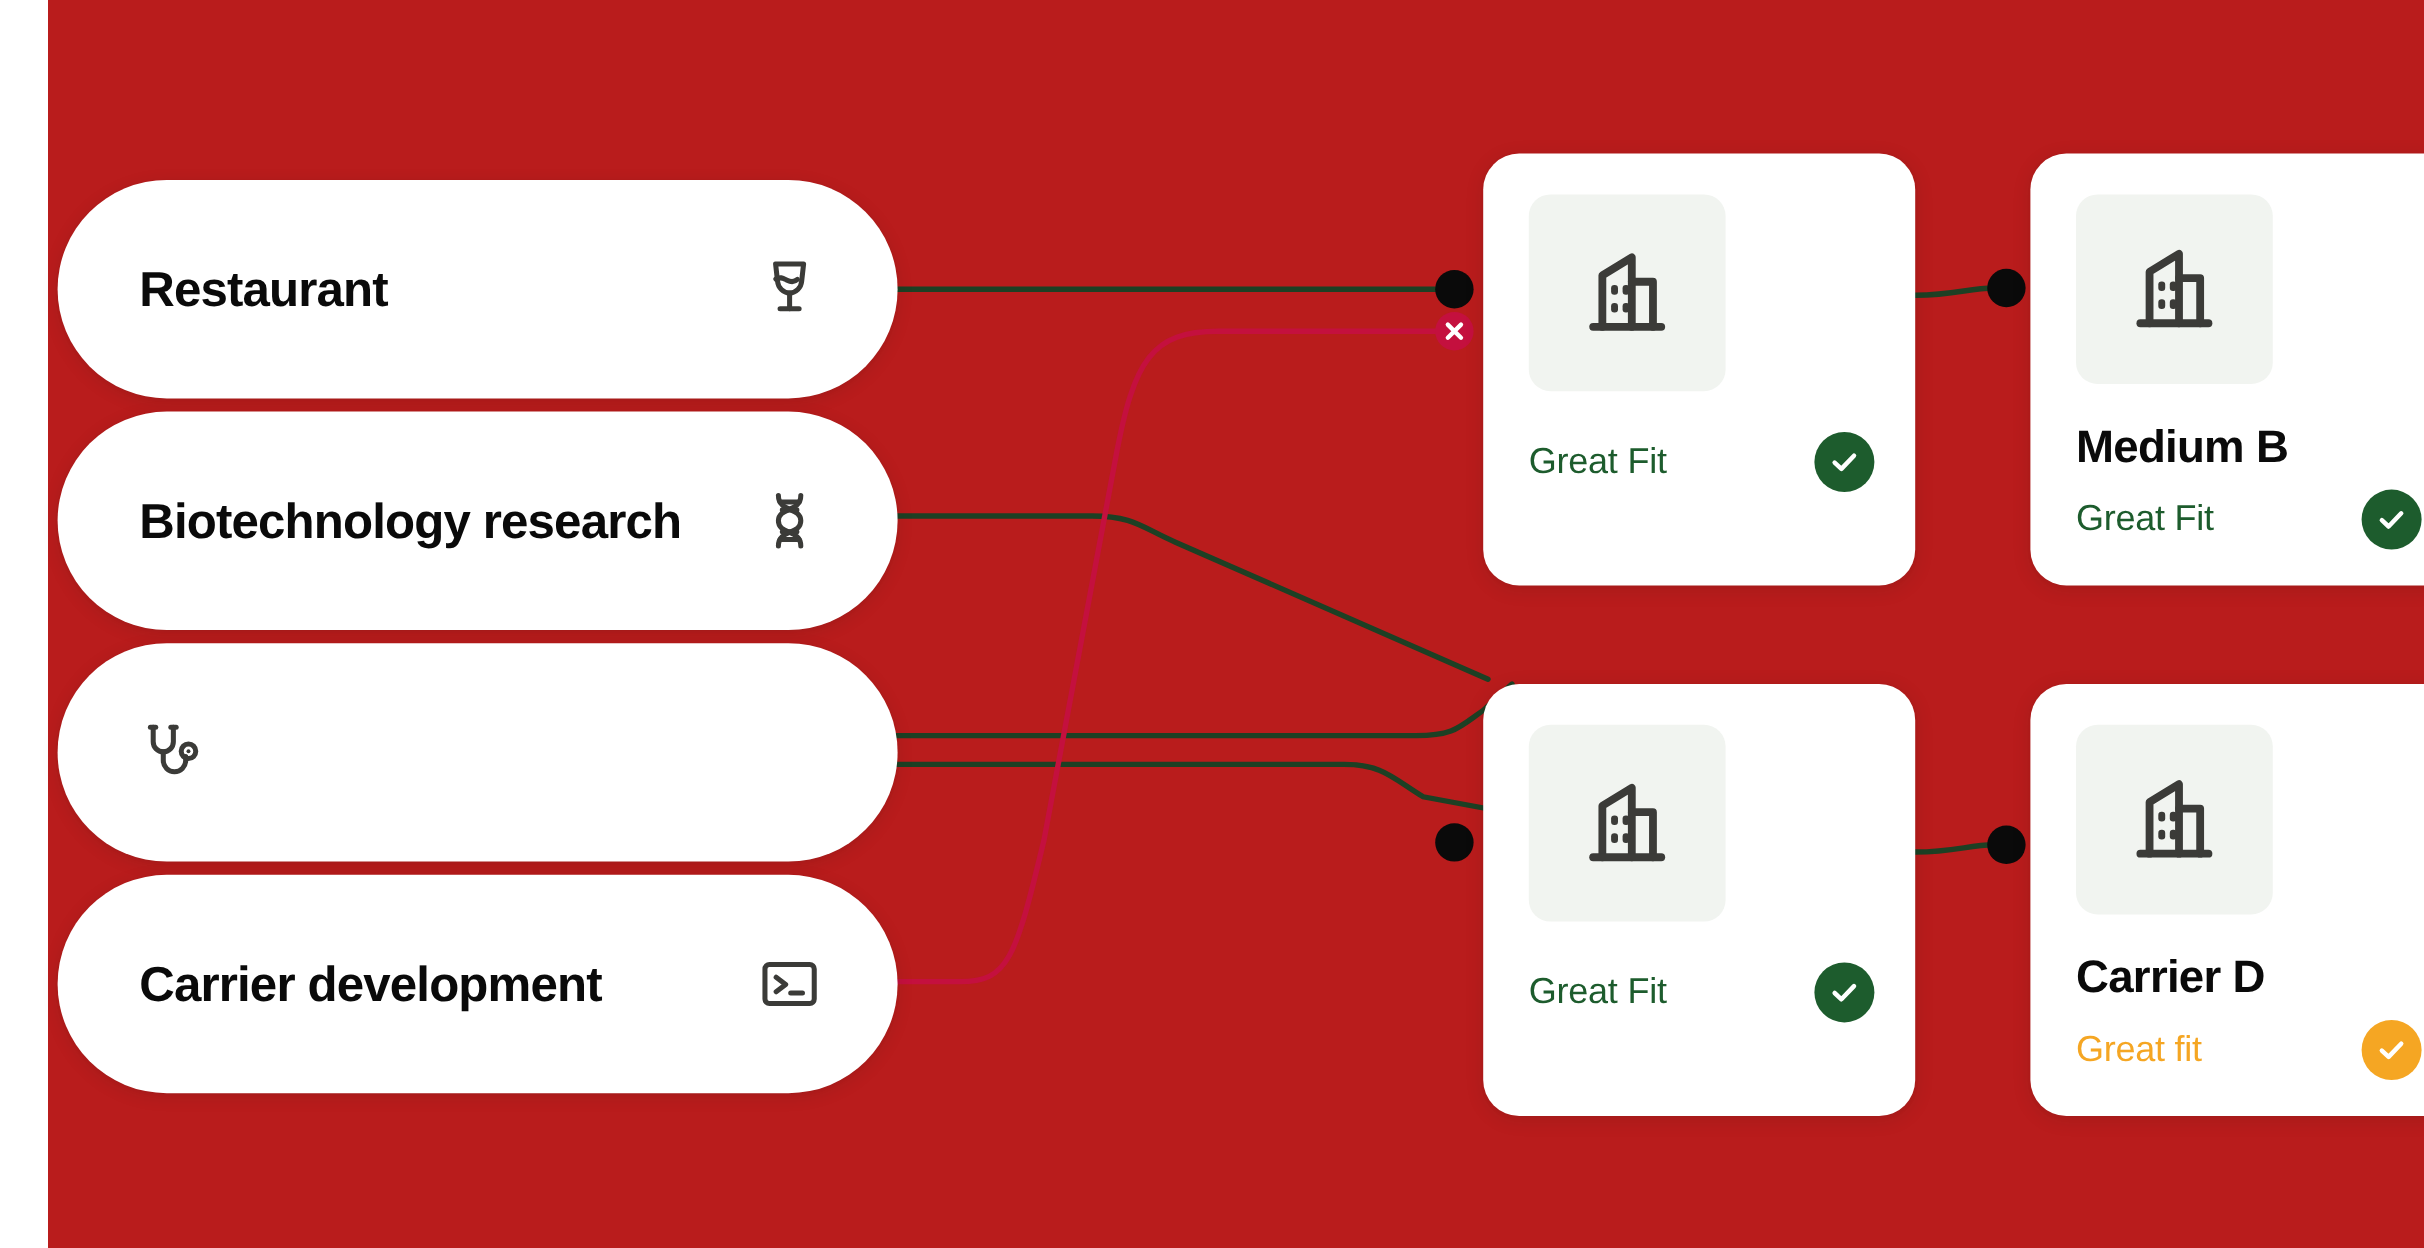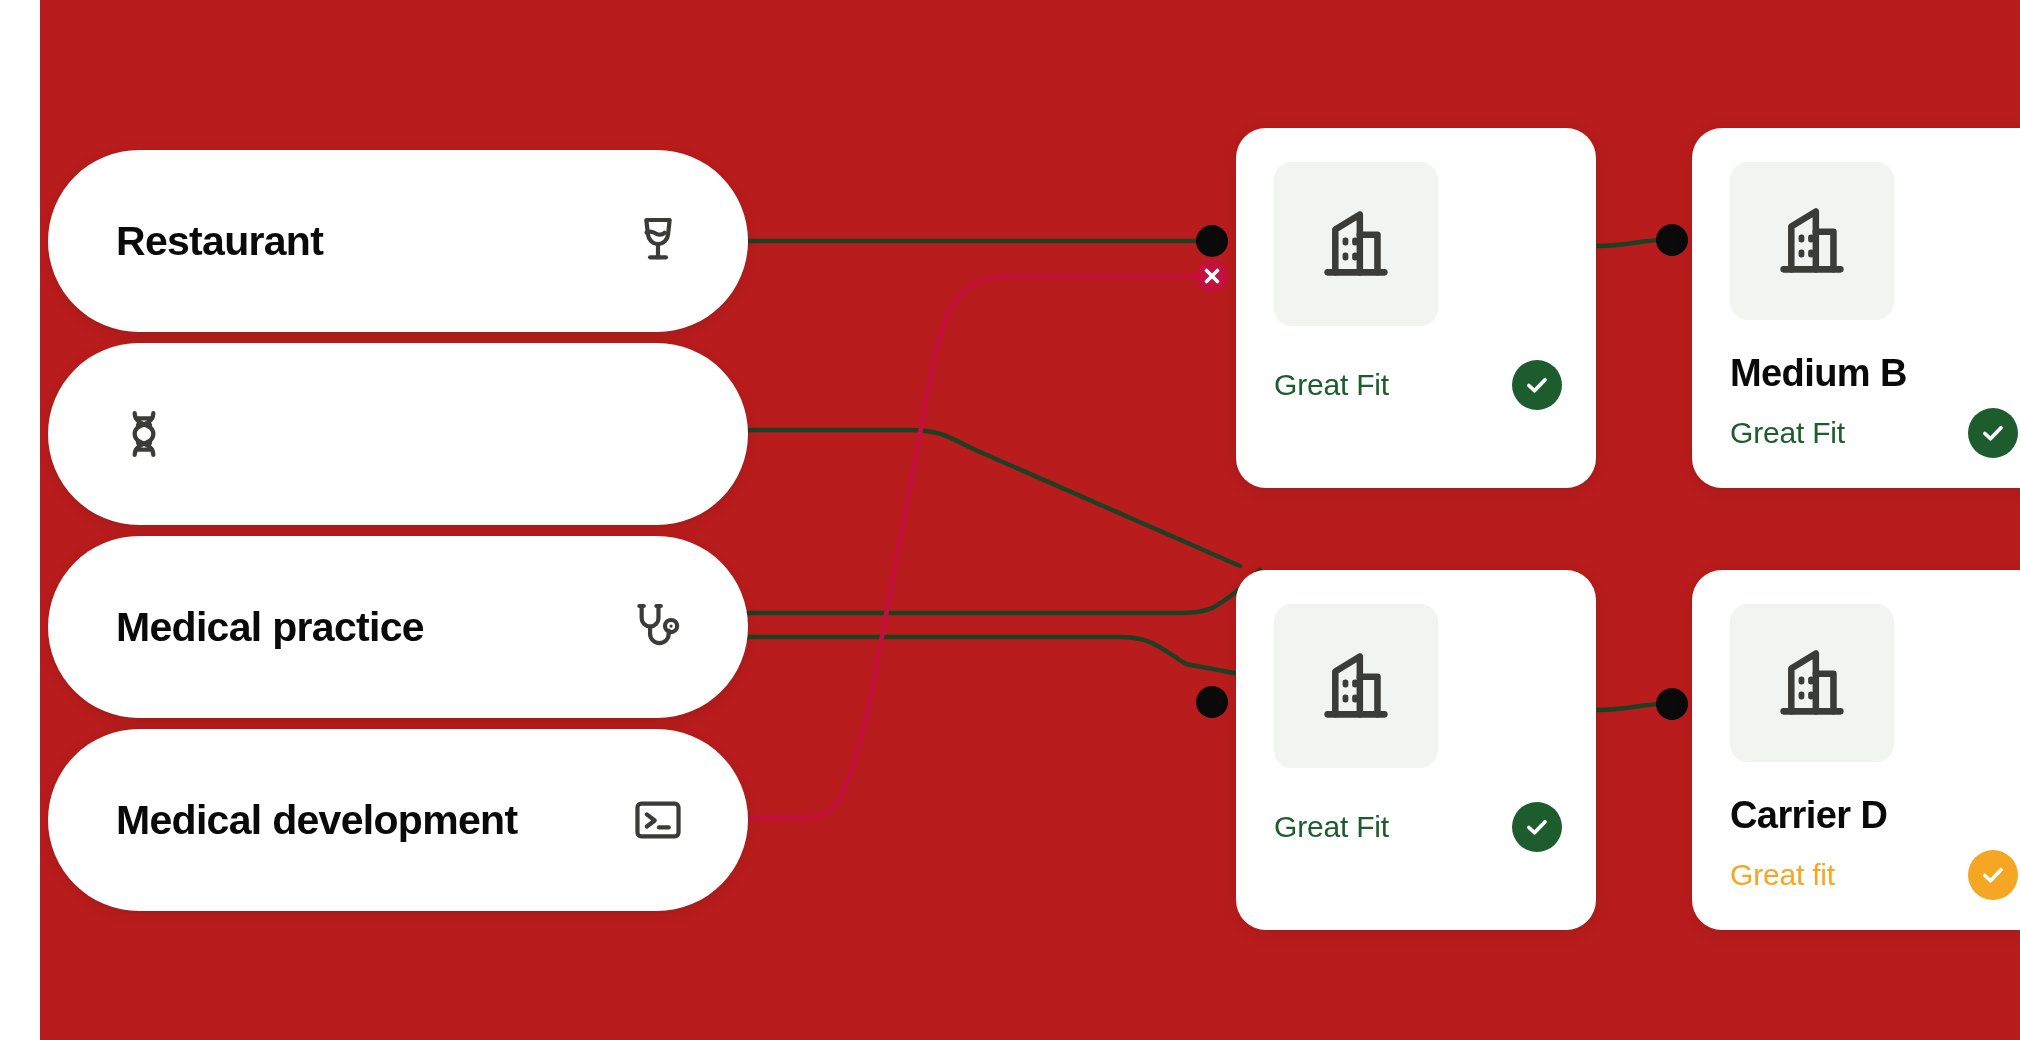--- a/index.html
+++ b/index.html
@@ -184,48 +184,48 @@
         <svg width="56" height="56" viewBox="0 0 24 24" fill="none" stroke="currentColor" stroke-width="1.8" stroke-linecap="round" stroke-linejoin="round">
           <path d="M7 3h10l-.7 6.2A4.6 4.6 0 0 1 12 13.4a4.6 4.6 0 0 1-4.3-4.2Z"></path>
           <path d="M7.1 8.4c1.6-1.1 2.8-.2 4 .4s2.4.9 3.7-.3"></path>
           <path d="M12 13.4V19"></path>
           <path d="M8.6 19h6.8"></path>
         </svg>
       </span>
     </div>
 
     <div class="industry-pill">
+      <span class="industry-label">Biotechnology research</span>
       <span class="industry-icon">
         <svg width="56" height="56" viewBox="0 0 24 24" fill="none" stroke="currentColor" stroke-width="1.8" stroke-linecap="round" stroke-linejoin="round">
           <path d="M8 3c0 6 8 4 8 9s-8 3-8 9"></path>
           <path d="M16 3c0 6-8 4-8 9s8 3 8 9"></path>
           <path d="M8.6 5.3h6.8"></path>
           <path d="M9.4 8.1h5.2"></path>
           <path d="M9.4 15.9h5.2"></path>
           <path d="M8.6 18.7h6.8"></path>
         </svg>
       </span>
     </div>
 
     <div class="industry-pill">
-      <span class="industry-label">Medical practice</span>
       <span class="industry-icon">
         <svg width="56" height="56" viewBox="0 0 24 24" fill="none" stroke="currentColor" stroke-width="1.8" stroke-linecap="round" stroke-linejoin="round">
           <path d="M5 3v5.2a3.6 3.6 0 0 0 7.2 0V3"></path>
           <path d="M4 3h1.9"></path>
           <path d="M11.3 3h1.9"></path>
           <path d="M8.6 11.8v3.1a4 4 0 0 0 8 0v-1.4"></path>
           <circle cx="17.6" cy="11.6" r="2.6"></circle>
           <circle cx="17.6" cy="11.6" r="0.7" fill="currentColor" stroke="none"></circle>
         </svg>
       </span>
     </div>
 
     <div class="industry-pill">
-      <span class="industry-label">Medical development</span>
+      <span class="industry-label">Carrier development</span>
       <span class="industry-icon">
         <svg width="56" height="56" viewBox="0 0 24 24" fill="none" stroke="currentColor" stroke-width="1.8" stroke-linecap="round" stroke-linejoin="round">
           <rect x="3.2" y="5" width="17.6" height="14" rx="1.6"></rect>
           <path d="M7.2 9.6 L 10.6 12.2 L 7.2 14.8"></path>
           <path d="M12.4 15.2 h 4.2"></path>
         </svg>
       </span>
     </div>
   </div>
 

